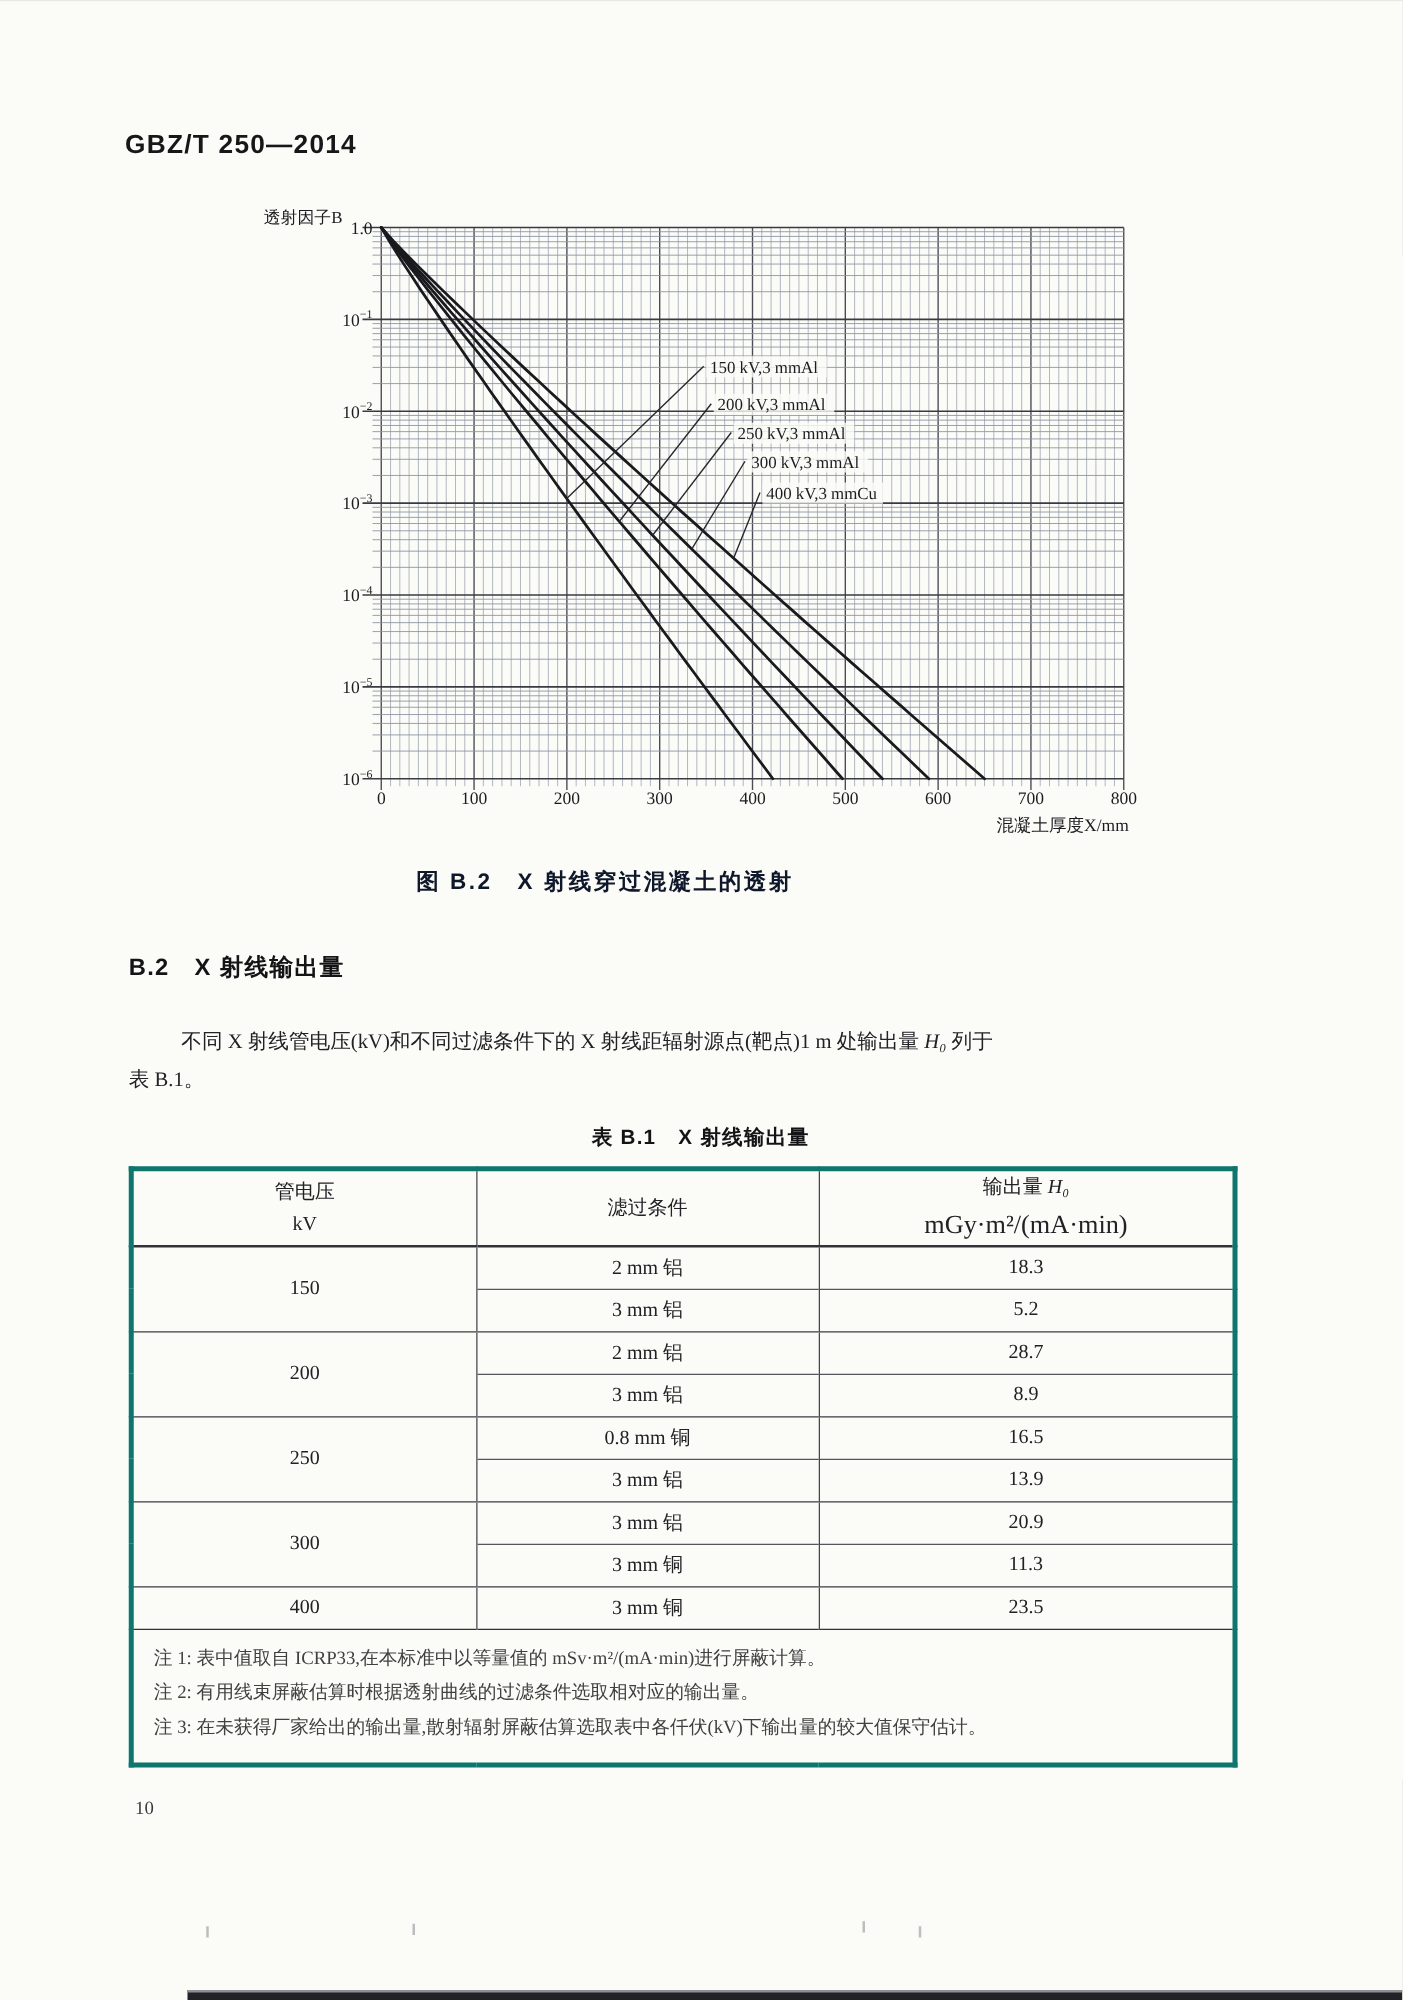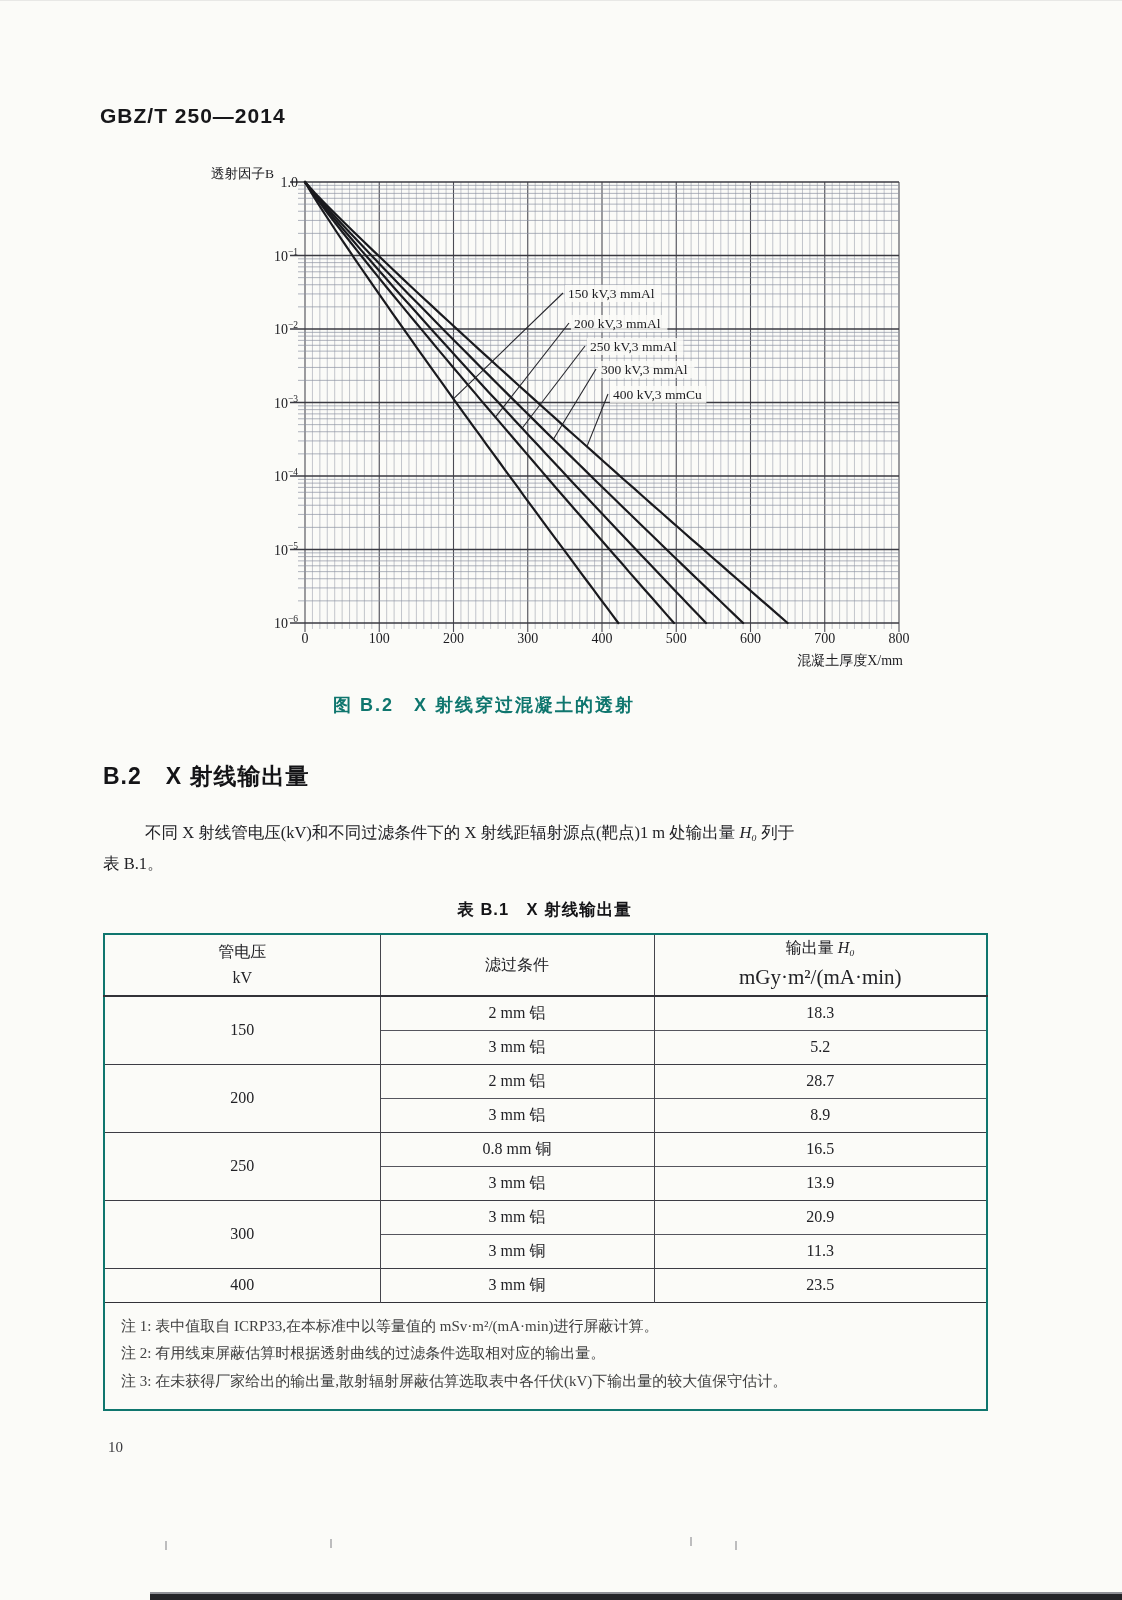--- a/index.html
+++ b/index.html
@@ -15,43 +15,43 @@
   .doc-number{
     position:absolute;left:100px;top:103px;
     font-family:"Liberation Sans","DejaVu Sans",sans-serif;
     font-weight:bold;font-size:21px;letter-spacing:1px;color:#17171a;
   }
   #chart-svg{position:absolute;left:0;top:0;}
   .figure-caption{
     position:absolute;left:0;top:692px;width:968px;
     text-align:center;
     font-family:"Liberation Sans","DejaVu Sans",sans-serif;
-    font-weight:bold;font-size:18px;color:#0f766e;letter-spacing:2px;
+    font-weight:bold;font-size:18px;color:#0f172a;letter-spacing:2px;
   }
   .section-heading{
     position:absolute;left:103px;top:760px;
     font-family:"Liberation Sans","DejaVu Sans",sans-serif;
-    font-weight:bold;font-size:23px;color:#141417;letter-spacing:1px;
+    font-weight:bold;font-size:19px;color:#141417;letter-spacing:1px;
   }
   .paragraph{
     position:absolute;left:103px;top:816px;width:880px;
     font-size:16.5px;line-height:31px;color:#222226;
   }
   .paragraph .indent{ text-indent:42px; }
   .serif-italic{ font-style:italic;text-align:right; }
   .table-title{
-    position:absolute;left:103px;top:898px;width:883px;
+    position:absolute;left:119px;top:898px;width:883px;
     text-align:center;
     font-family:"Liberation Sans","DejaVu Sans",sans-serif;
     font-weight:bold;font-size:16.5px;color:#141417;letter-spacing:1px;
   }
   table.output-table{
     position:absolute;left:103px;top:932px;width:883px;
     border-collapse:collapse;table-layout:fixed;
-    border:2px solid #0f766e;
+    border:4px solid #0f766e;
     font-size:16px;color:#222226;background:transparent;
   }
   table.output-table th, table.output-table td{
     font-weight:normal;text-align:center;vertical-align:middle;
     padding:0;
   }
   table.output-table .c2, table.output-table .c3{ border-left:1.2px solid #45454c; }
   table.output-table thead tr{ height:62px; }
   table.output-table thead th{ border-bottom:2px solid #323238; line-height:1.6; }
   table.output-table tbody tr.data-row{ height:34px; }

